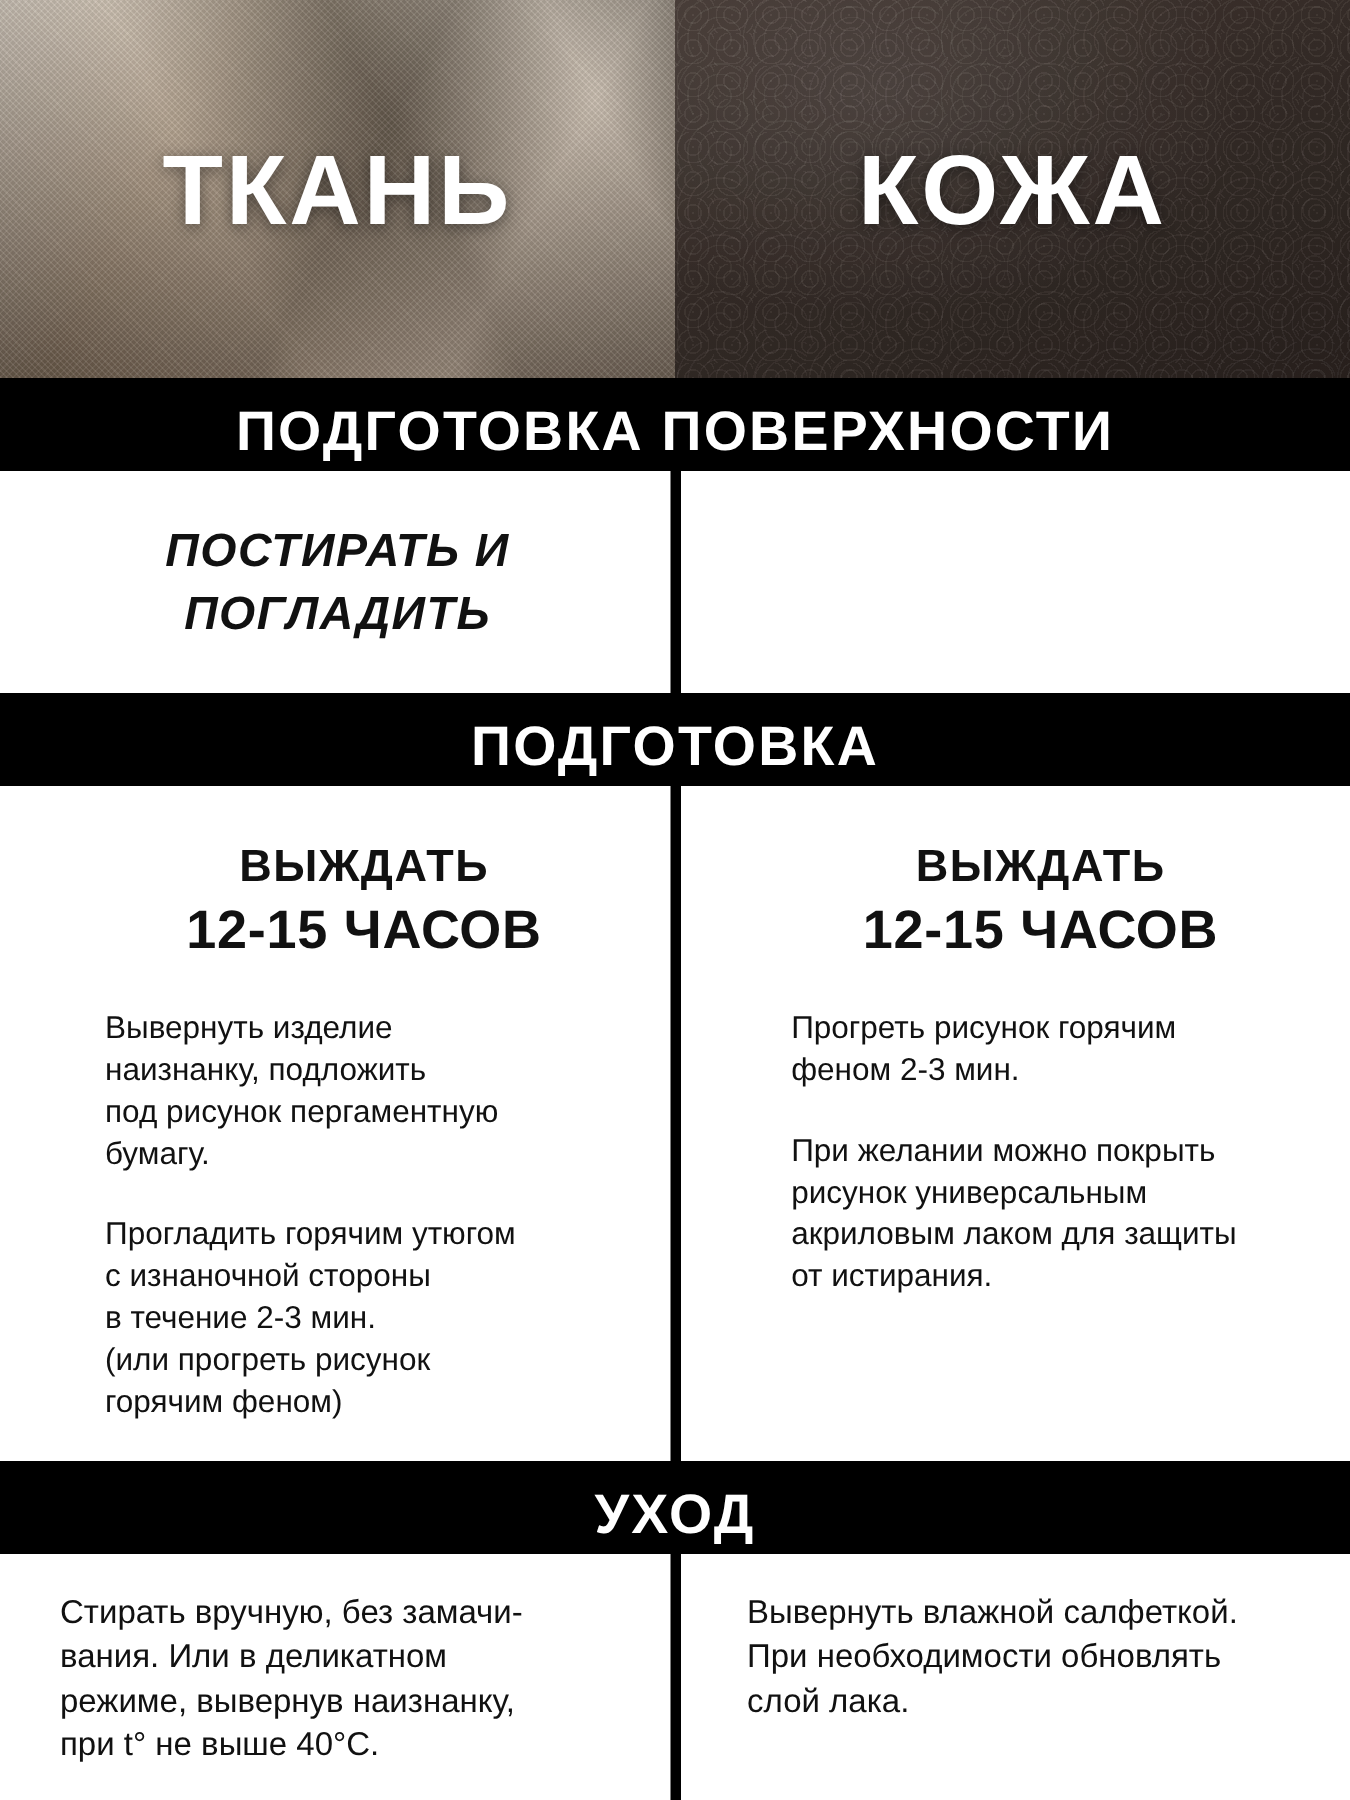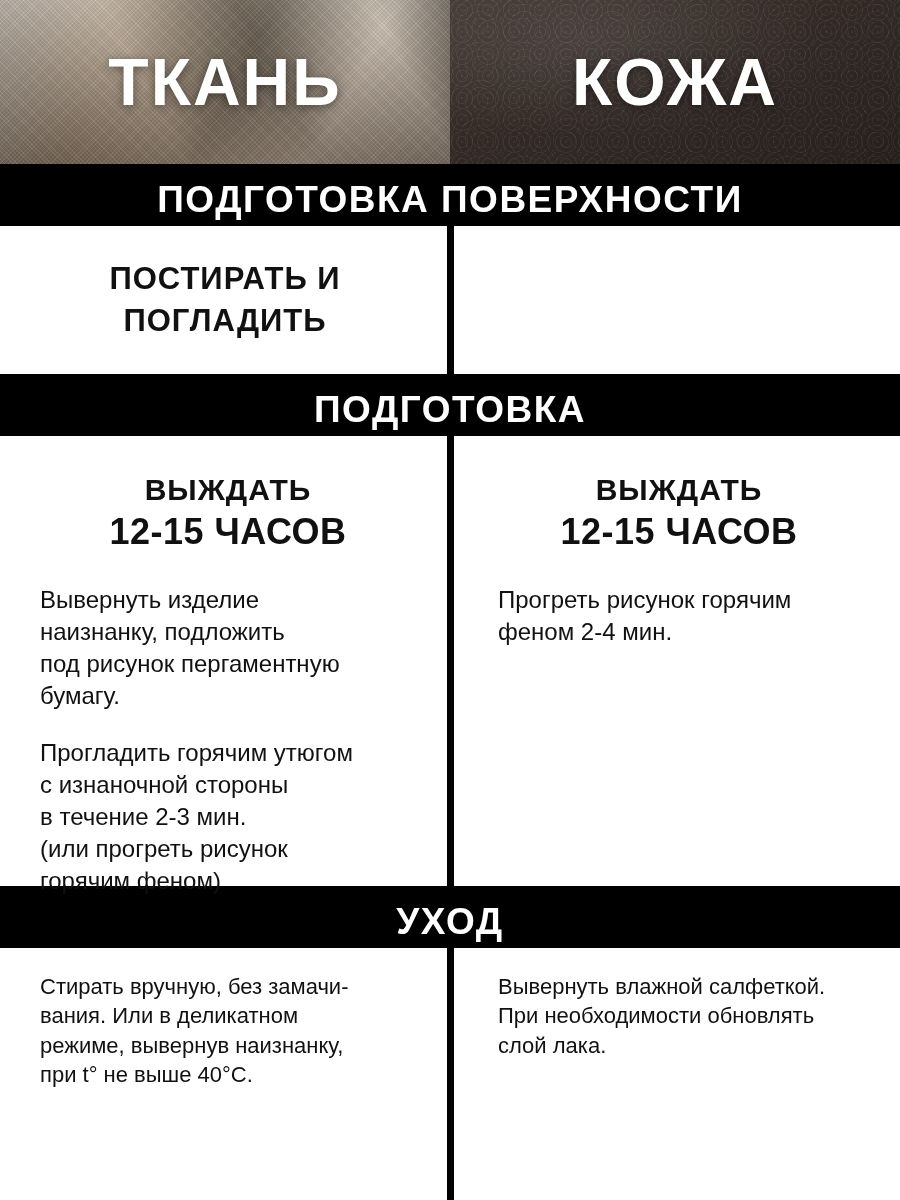--- a/index.html
+++ b/index.html
@@ -19,21 +19,21 @@
     width: 900px;
     height: 1200px;
     background: #ffffff;
     display: flex;
     flex-direction: column;
   }
 
   
   .hero {
     position: relative;
-    height: 164px;
+    height: 252px;
     display: flex;
     flex: 0 0 auto;
   }
   .hero-half {
     position: relative;
     width: 50%;
     height: 100%;
     overflow: hidden;
     display: flex;
     align-items: center;
@@ -116,46 +116,48 @@
   }
 
   
   .row-prep { height: 148px; }
   .row-prep .cell {
     display: flex;
     flex-direction: column;
     align-items: center;
     justify-content: center;
     padding: 0 16px;
+    font-style: italic;
   }
   .prep-head {
     font-size: 31px;
     font-weight: 700;
     letter-spacing: 1px;
     line-height: 1.35;
     text-align: center;
     text-transform: uppercase;
   }
 
   
   .row-fix { height: 450px; }
   .row-fix .cell {
     padding: 34px 34px 0 40px;
+    margin-left: 30px;
   }
   .row-fix .cell.right { padding-left: 48px; padding-right: 40px; }
   .fix-head {
     text-align: center;
     font-weight: 700;
     line-height: 1.3;
     margin-bottom: 28px;
   }
   .fix-head .l1 { font-size: 30px; letter-spacing: 1px; }
   .fix-head .l2 { font-size: 36px; letter-spacing: 0.5px; }
   .para {
-    font-size: 24px;
+    font-size: 21px;
     line-height: 1.33;
     margin: 0 0 26px 0;
     white-space: pre-line;
   }
   .para:last-child { margin-bottom: 0; }
 
   
   .row-care { height: 280px; }
   .row-care .cell { padding: 24px 30px 0 40px; }
   .row-care .cell.right { padding-left: 48px; padding-right: 30px; }
@@ -203,21 +205,25 @@
 в течение 2-3 мин.
 (или прогреть рисунок
 горячим феном)</p>
     </div>
     <div class="cell right">
       <div class="fix-head">
         <div class="l1">ВЫЖДАТЬ</div>
         <div class="l2">12-15 ЧАСОВ</div>
       </div>
       <p class="para">Прогреть рисунок горячим
-феном 2-4 мин.</p>
+феном 2-3 мин.</p>
+      <p class="para">При желании можно покрыть
+рисунок универсальным
+акриловым лаком для защиты
+от истирания.</p>
     </div>
   </div>
 
   <div class="bar">УХОД</div>
 
   <div class="row row-care">
     <div class="divider"></div>
     <div class="cell left">
       <p class="para">Стирать вручную, без замачи-
 вания. Или в деликатном

